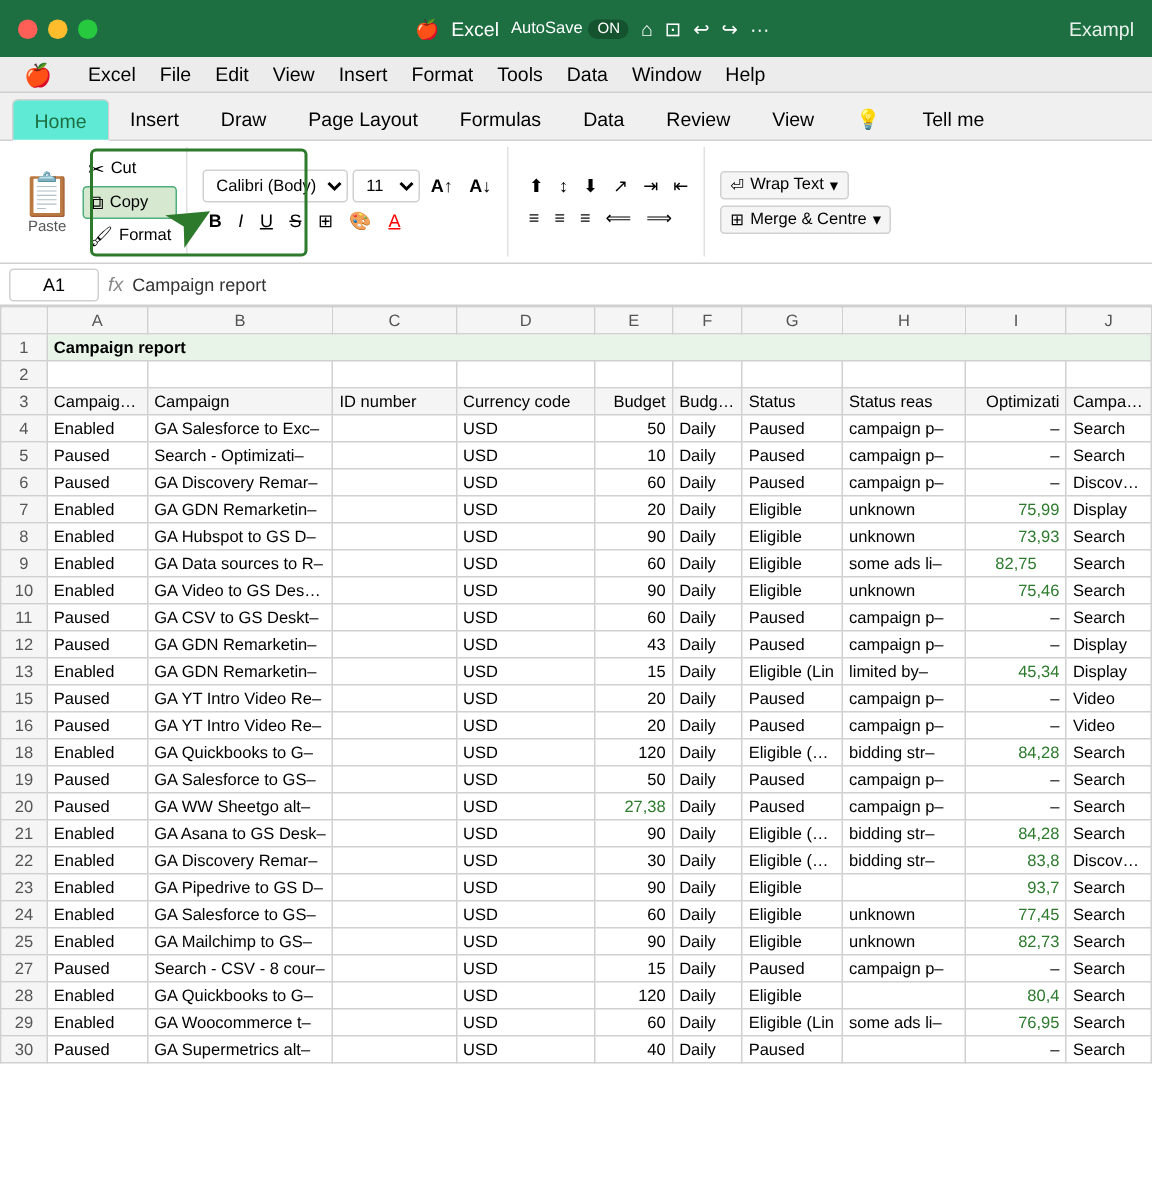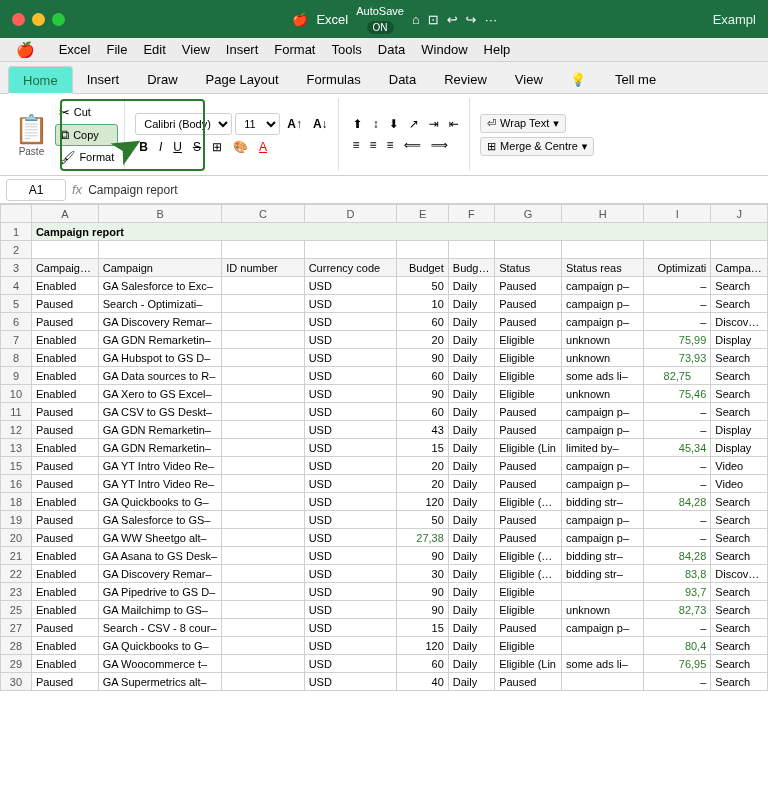--- a/index.html
+++ b/index.html
@@ -14,21 +14,21 @@
       padding: 0 12px;
       color: white;
       font-size: 13px;
     }
     .traffic-lights { display: flex; gap: 7px; margin-right: 12px; }
     .tl { width: 13px; height: 13px; border-radius: 50%; }
     .tl-red { background: #ff5f56; }
     .tl-yellow { background: #ffbd2e; }
     .tl-green { background: #27c93f; }
     .title-bar-center { display: flex; align-items: center; gap: 8px; flex: 1; justify-content: center; }
-    .autosave-badge { display: flex; align-items: center; gap: 4px; font-size: 11px; flex-direction: column; }
+    .autosave-badge { display: flex; align-items: center; gap: 4px; font-size: 11px; }
     .autosave-toggle { background: #14532d; border-radius: 10px; padding: 1px 6px; font-size: 10px; color: white; }
     .app-name { margin-left: auto; font-size: 13px; color: rgba(255,255,255,0.9); }
 
     
     .menu-bar {
       height: 24px;
       background: #ececec;
       display: flex;
       align-items: center;
       padding: 0 8px;
@@ -549,21 +549,21 @@
           <td class="col-e" style="text-align: right;">60</td>
           <td class="col-f">Daily</td>
           <td class="col-g">Eligible</td>
           <td class="col-h">some ads li–</td>
           <td class="col-i green-text" style="text-align: center;">82,75</td>
           <td class="col-j">Search</td>
         </tr>
         <tr>
           <td class="row-header">10</td>
           <td class="col-a">Enabled</td>
-          <td class="col-b">GA Xero to GS Excel–</td>
+          <td class="col-b">GA Video to GS Deskt–</td>
           <td class="col-c"></td>
           <td class="col-d">USD</td>
           <td class="col-e" style="text-align: right;">90</td>
           <td class="col-f">Daily</td>
           <td class="col-g">Eligible</td>
           <td class="col-h">unknown</td>
           <td class="col-i green-text" style="text-align: right;">75,46</td>
           <td class="col-j">Search</td>
         </tr>
         <tr>
@@ -703,20 +703,33 @@
           <td class="col-c"></td>
           <td class="col-d">USD</td>
           <td class="col-e" style="text-align: right;">90</td>
           <td class="col-f">Daily</td>
           <td class="col-g">Eligible</td>
           <td class="col-h"></td>
           <td class="col-i green-text" style="text-align: right;">93,7</td>
           <td class="col-j">Search</td>
         </tr>
         <tr>
+          <td class="row-header">24</td>
+          <td class="col-a">Enabled</td>
+          <td class="col-b">GA Salesforce to GS–</td>
+          <td class="col-c"></td>
+          <td class="col-d">USD</td>
+          <td class="col-e" style="text-align: right;">60</td>
+          <td class="col-f">Daily</td>
+          <td class="col-g">Eligible</td>
+          <td class="col-h">unknown</td>
+          <td class="col-i green-text" style="text-align: right;">77,45</td>
+          <td class="col-j">Search</td>
+        </tr>
+        <tr>
           <td class="row-header">25</td>
           <td class="col-a">Enabled</td>
           <td class="col-b">GA Mailchimp to GS–</td>
           <td class="col-c"></td>
           <td class="col-d">USD</td>
           <td class="col-e" style="text-align: right;">90</td>
           <td class="col-f">Daily</td>
           <td class="col-g">Eligible</td>
           <td class="col-h">unknown</td>
           <td class="col-i green-text" style="text-align: right;">82,73</td>

